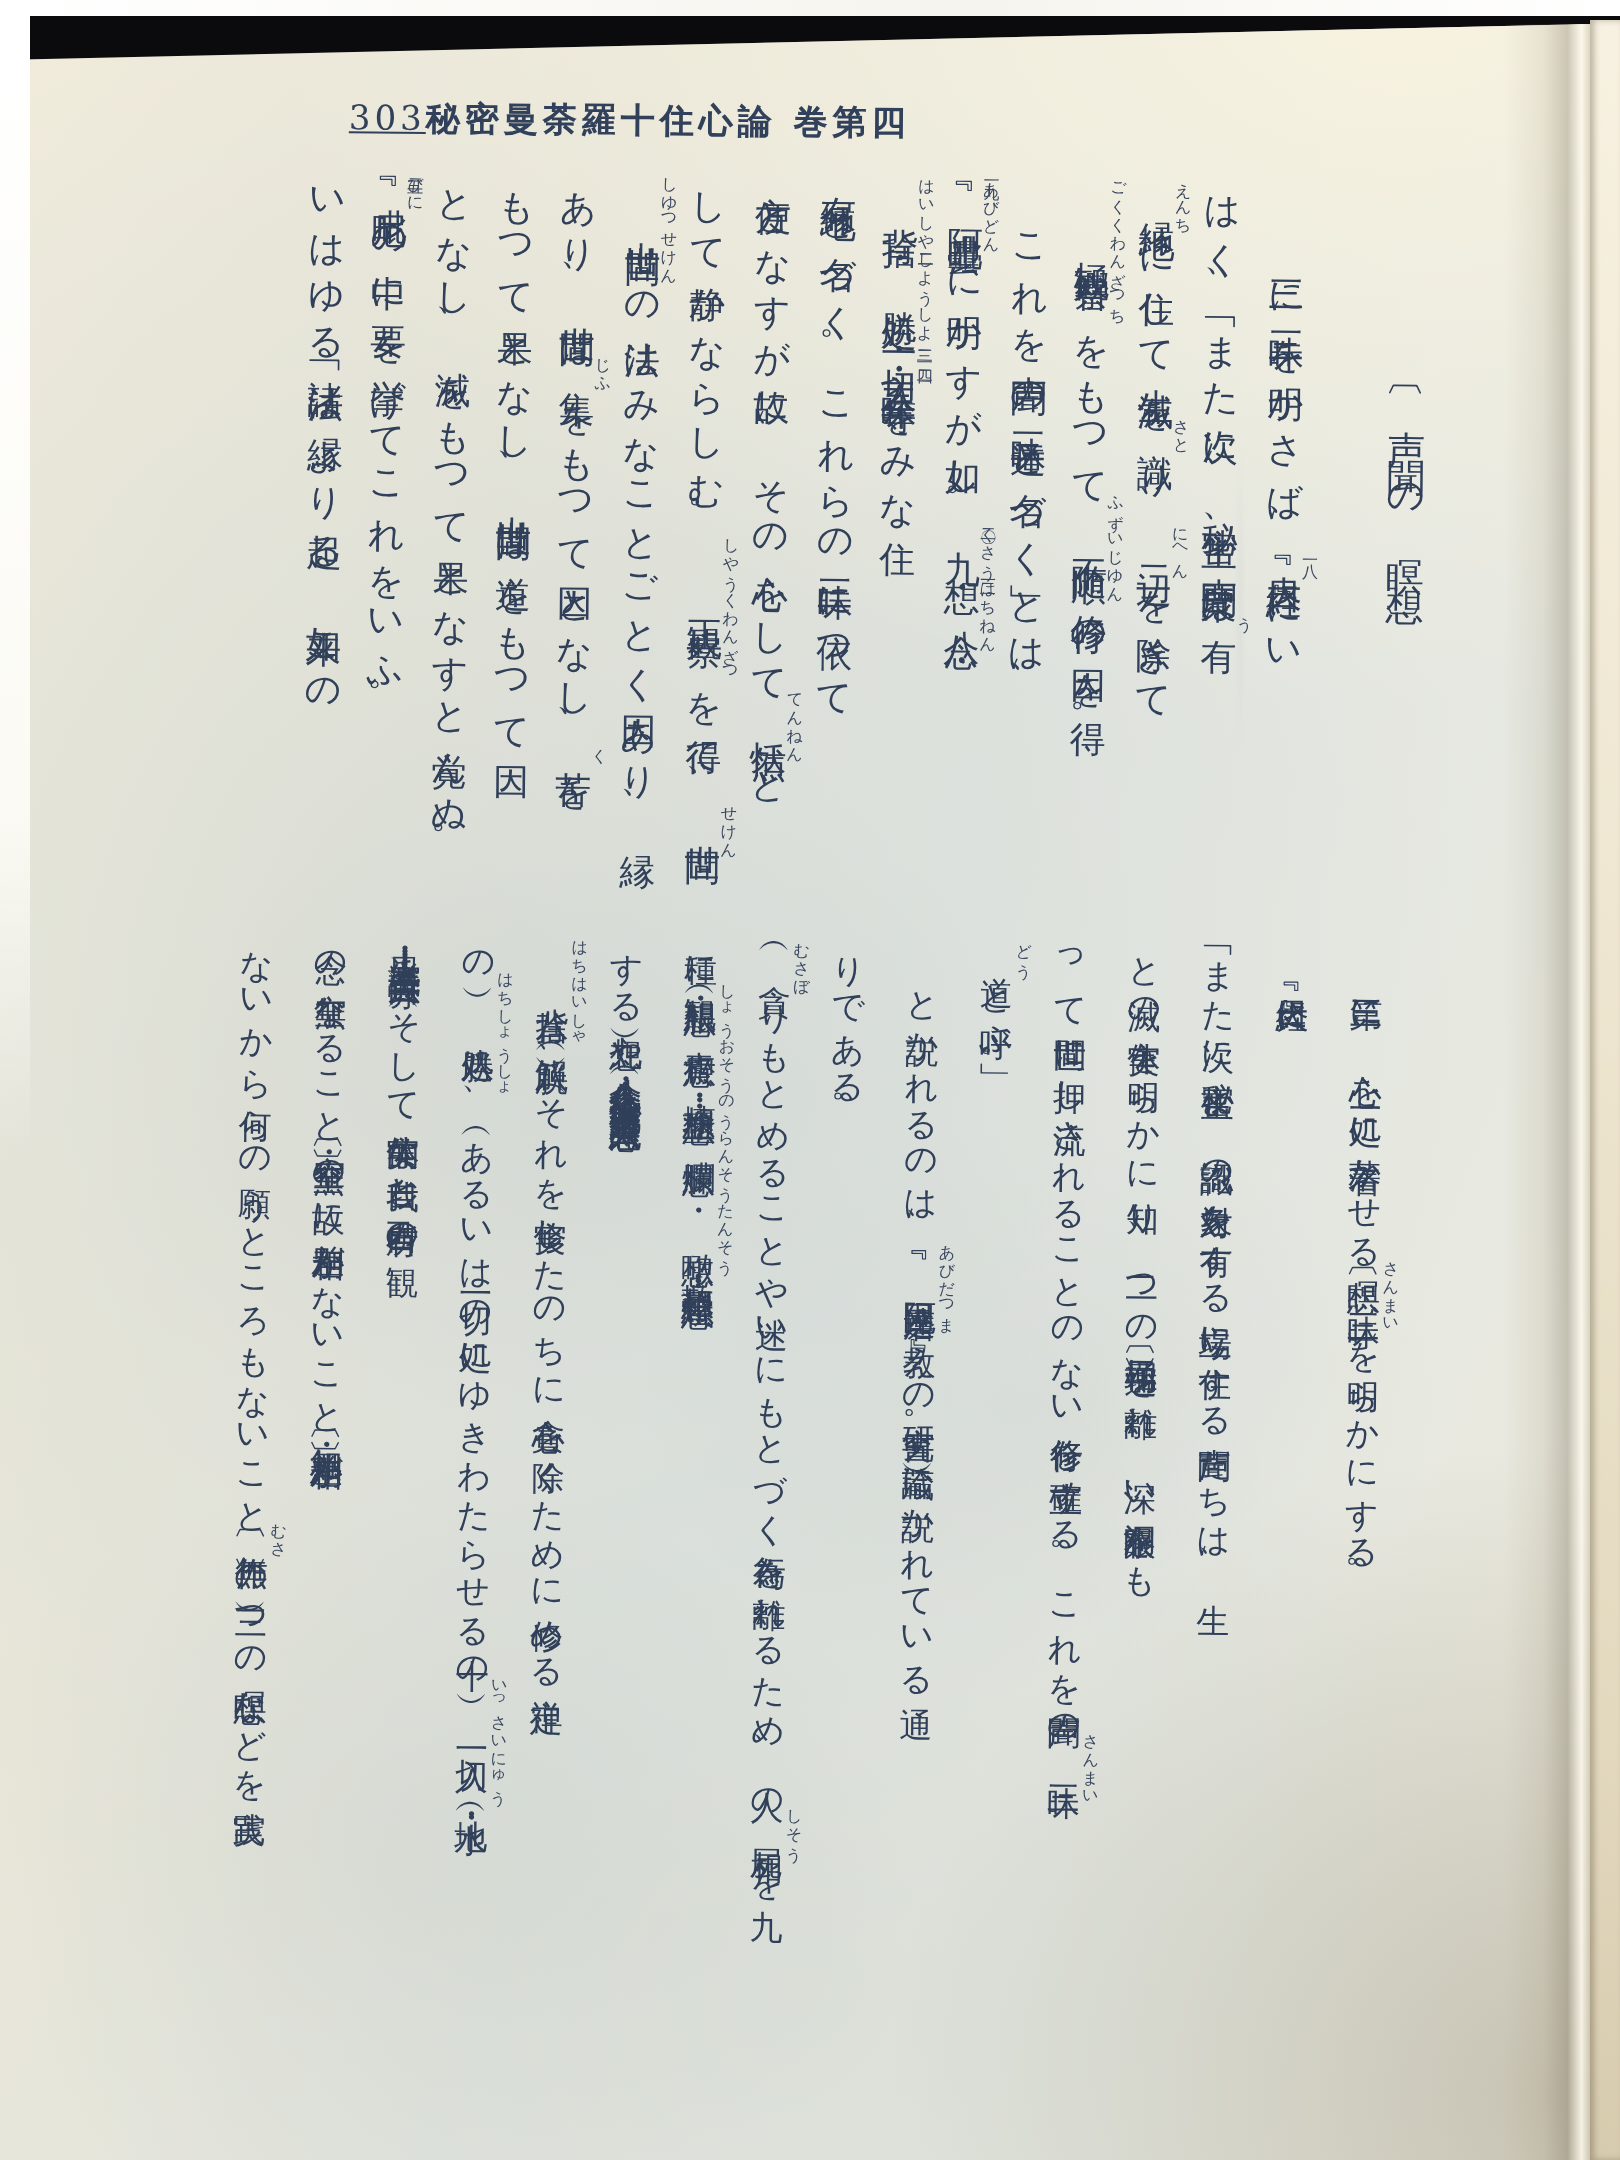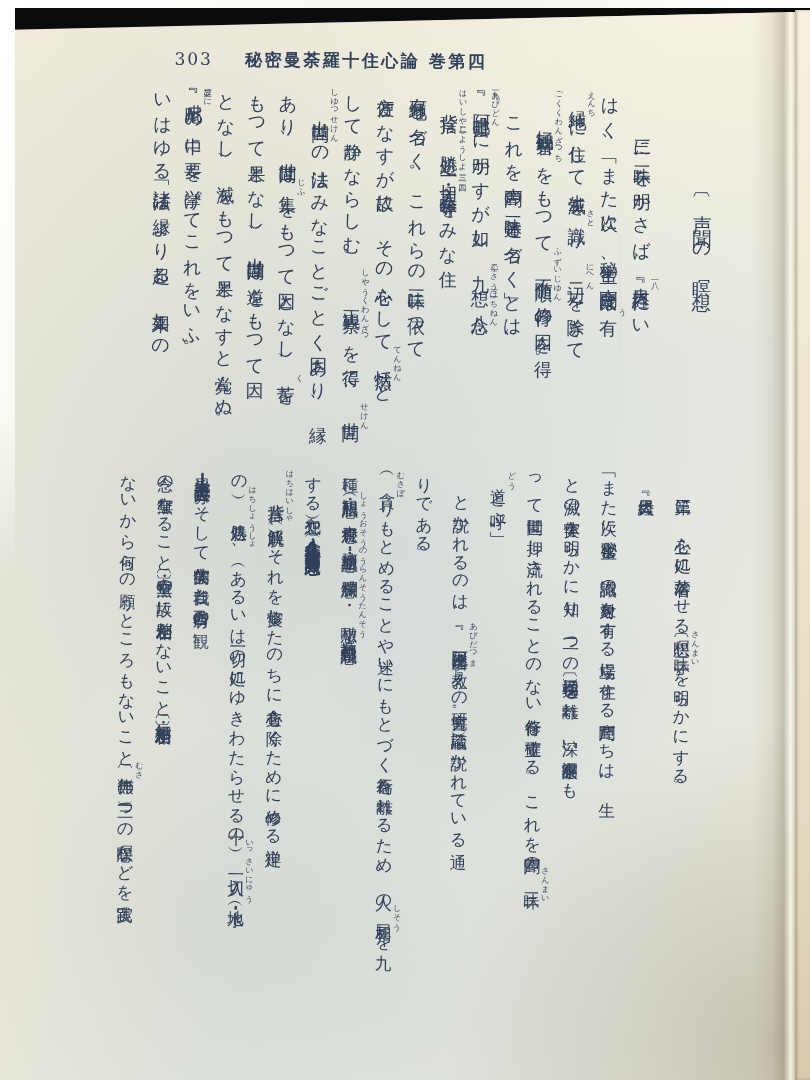--- a/index.html
+++ b/index.html
@@ -36,21 +36,21 @@
   .left-light{
     position:absolute;left:0;top:6px;width:15px;height:570px;
     background:linear-gradient(180deg,#ffffff 0%,#fbfaf4 70%,rgba(251,250,244,0) 100%);
   }
 
   .tilt{position:absolute;left:0;top:0;width:810px;height:1080px;transform:rotate(.5deg);transform-origin:55% 0;}
 
   .ink{color:#31405a;}
   
   .running-head{position:absolute;top:50px;left:175px;font-size:17px;letter-spacing:1px;color:#32415b;}
-  .running-head .num{margin-right:32px;letter-spacing:2px;}
+  .running-head .num{letter-spacing:2px;text-decoration:underline;}
   .running-head .title{font-weight:600;letter-spacing:2.5px;}
 
   
   .section-heading{
     position:absolute;left:692px;top:184px;height:320px;
     writing-mode:vertical-rl;text-orientation:mixed;
     font-size:19px;letter-spacing:14px;color:#31405a;font-weight:500;
   }
 
   

